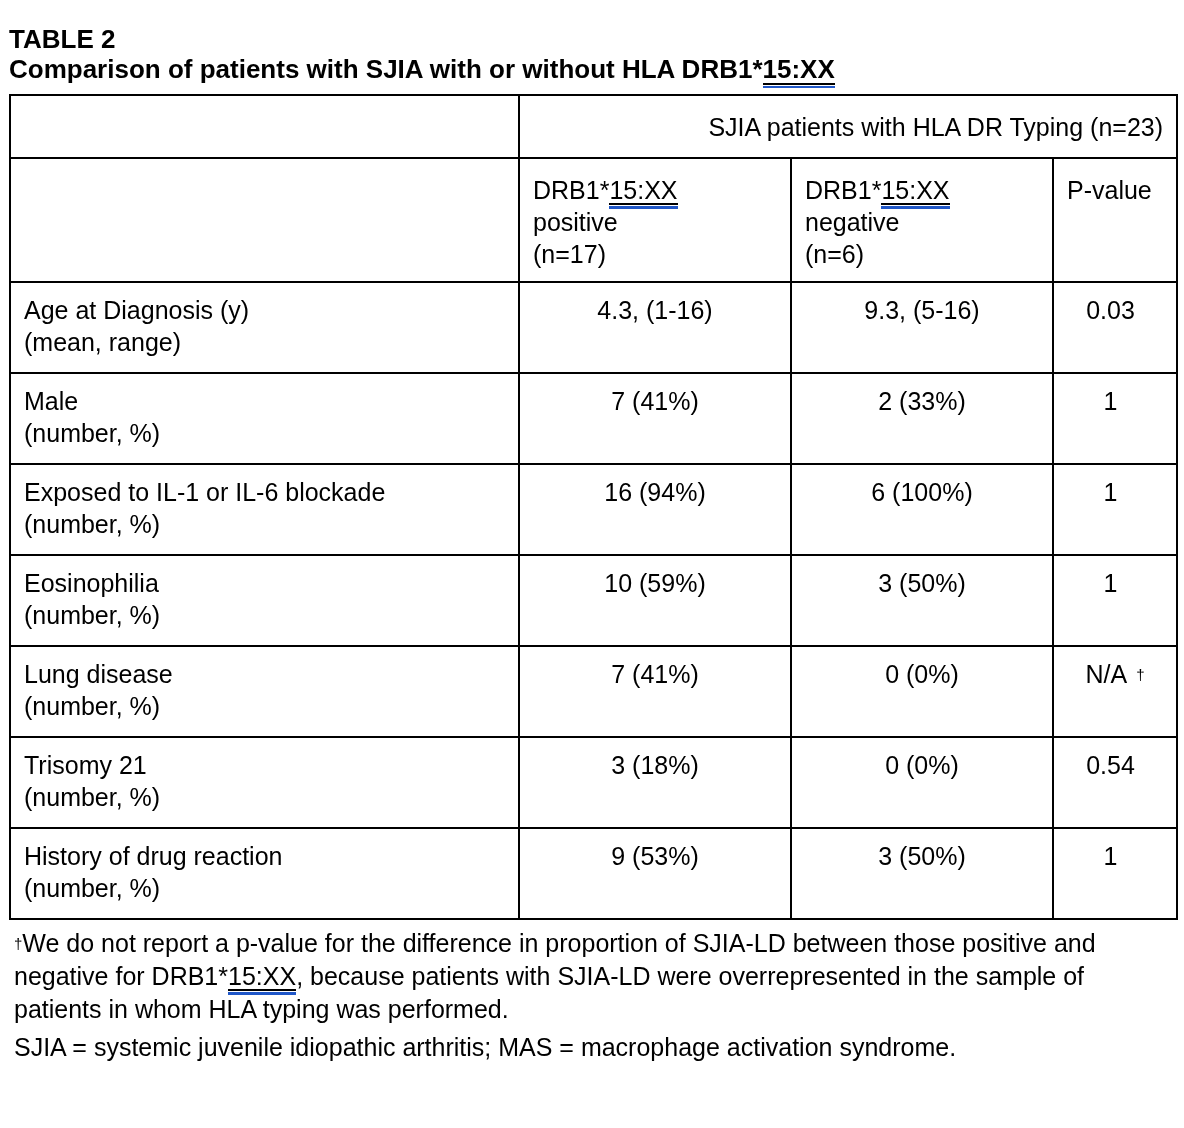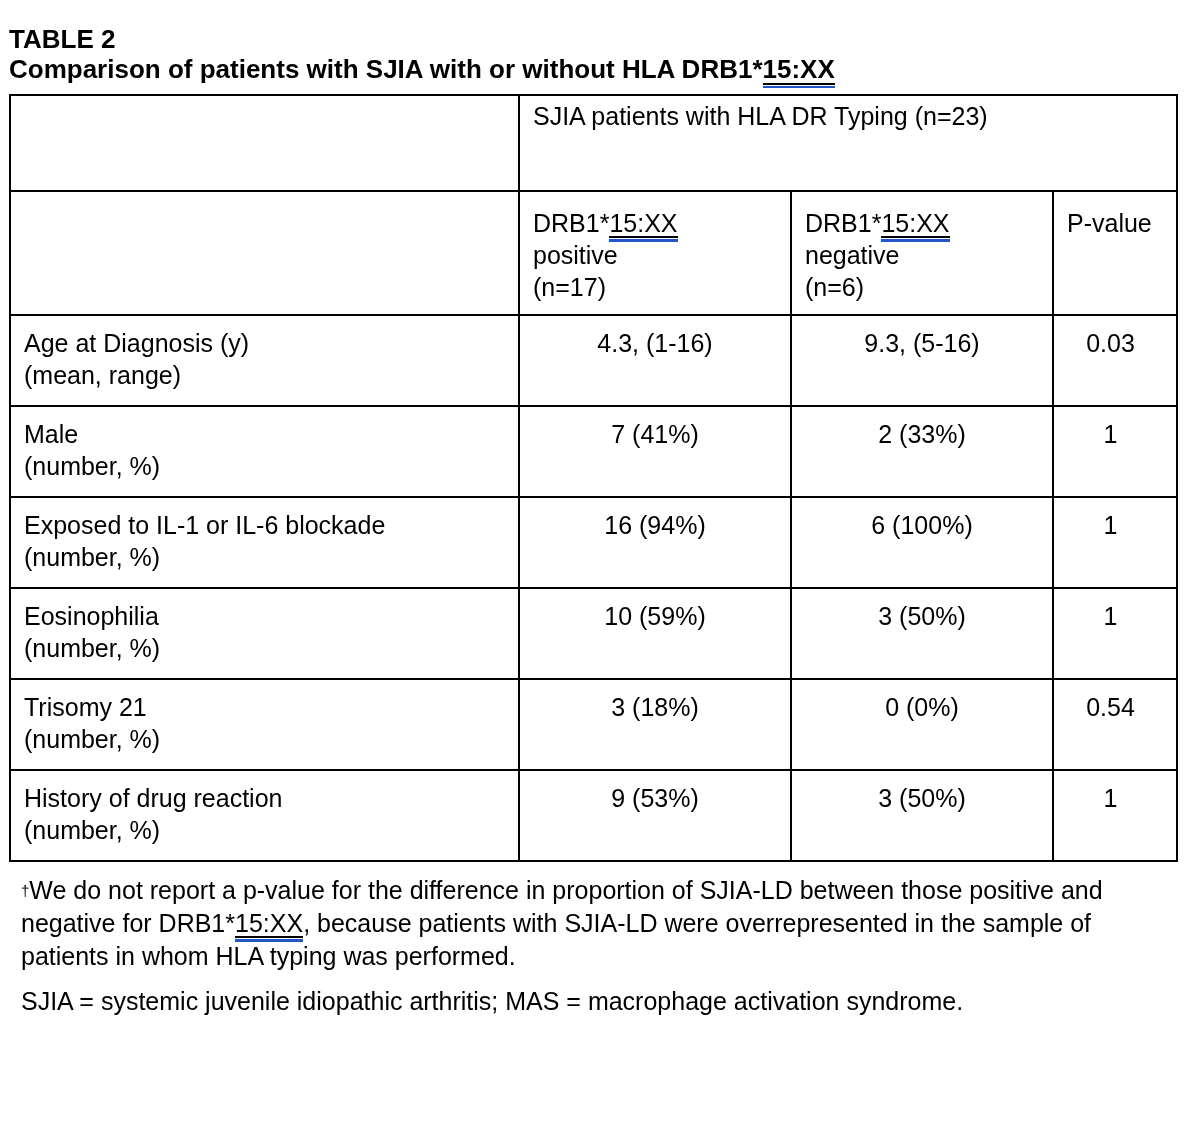--- a/index.html
+++ b/index.html
@@ -46,37 +46,37 @@
   }
   table.cmp td {
     border: 2px solid #000000;
     box-sizing: border-box;
     vertical-align: top;
     font-size: 25px;
     line-height: 32px;
     padding: 11px 13px;
     overflow: hidden;
   }
-  tr.row-span-head td { height: 96px; text-align: left; padding-top: 4px; }
+  tr.row-span-head td { height: 63px; text-align: right; padding-top: 15px; }
   tr.row-col-heads td { height: 118px; text-align: left; padding-top: 15px; }
   tr.body-row td { height: 91px; }
   td.label-cell { text-align: left; }
   td.value-cell { text-align: center; }
   .cell-dagger {
     font-size: 15px;
     margin-left: 9px;
     vertical-align: 3px;
   }
   .footnotes {
     margin: 7px 0 0 1px;
     width: 1168px;
     font-size: 25px;
     line-height: 33px;
   }
-  .footnotes p { margin: 12px; }
+  .footnotes p { margin: 5px; }
   .fn-dagger {
     font-size: 15px;
     vertical-align: 3px;
   }
 </style>
 </head>
 <body>
 
 <div class="page">
 
@@ -148,20 +148,29 @@
     <tr class="body-row">
       <td class="label-cell">
         <div>Eosinophilia</div>
         <div>(number, %)</div>
       </td>
       <td class="value-cell">10 (59%)</td>
       <td class="value-cell">3 (50%)</td>
       <td class="value-cell"><span>1</span><span class="cell-dagger"></span></td>
     </tr>
 
+    <tr class="body-row">
+      <td class="label-cell">
+        <div>Lung disease</div>
+        <div>(number, %)</div>
+      </td>
+      <td class="value-cell">7 (41%)</td>
+      <td class="value-cell">0 (0%)</td>
+      <td class="value-cell"><span>N/A</span><span class="cell-dagger">†</span></td>
+    </tr>
 
     <tr class="body-row">
       <td class="label-cell">
         <div>Trisomy 21</div>
         <div>(number, %)</div>
       </td>
       <td class="value-cell">3 (18%)</td>
       <td class="value-cell">0 (0%)</td>
       <td class="value-cell"><span>0.54</span><span class="cell-dagger"></span></td>
     </tr>

